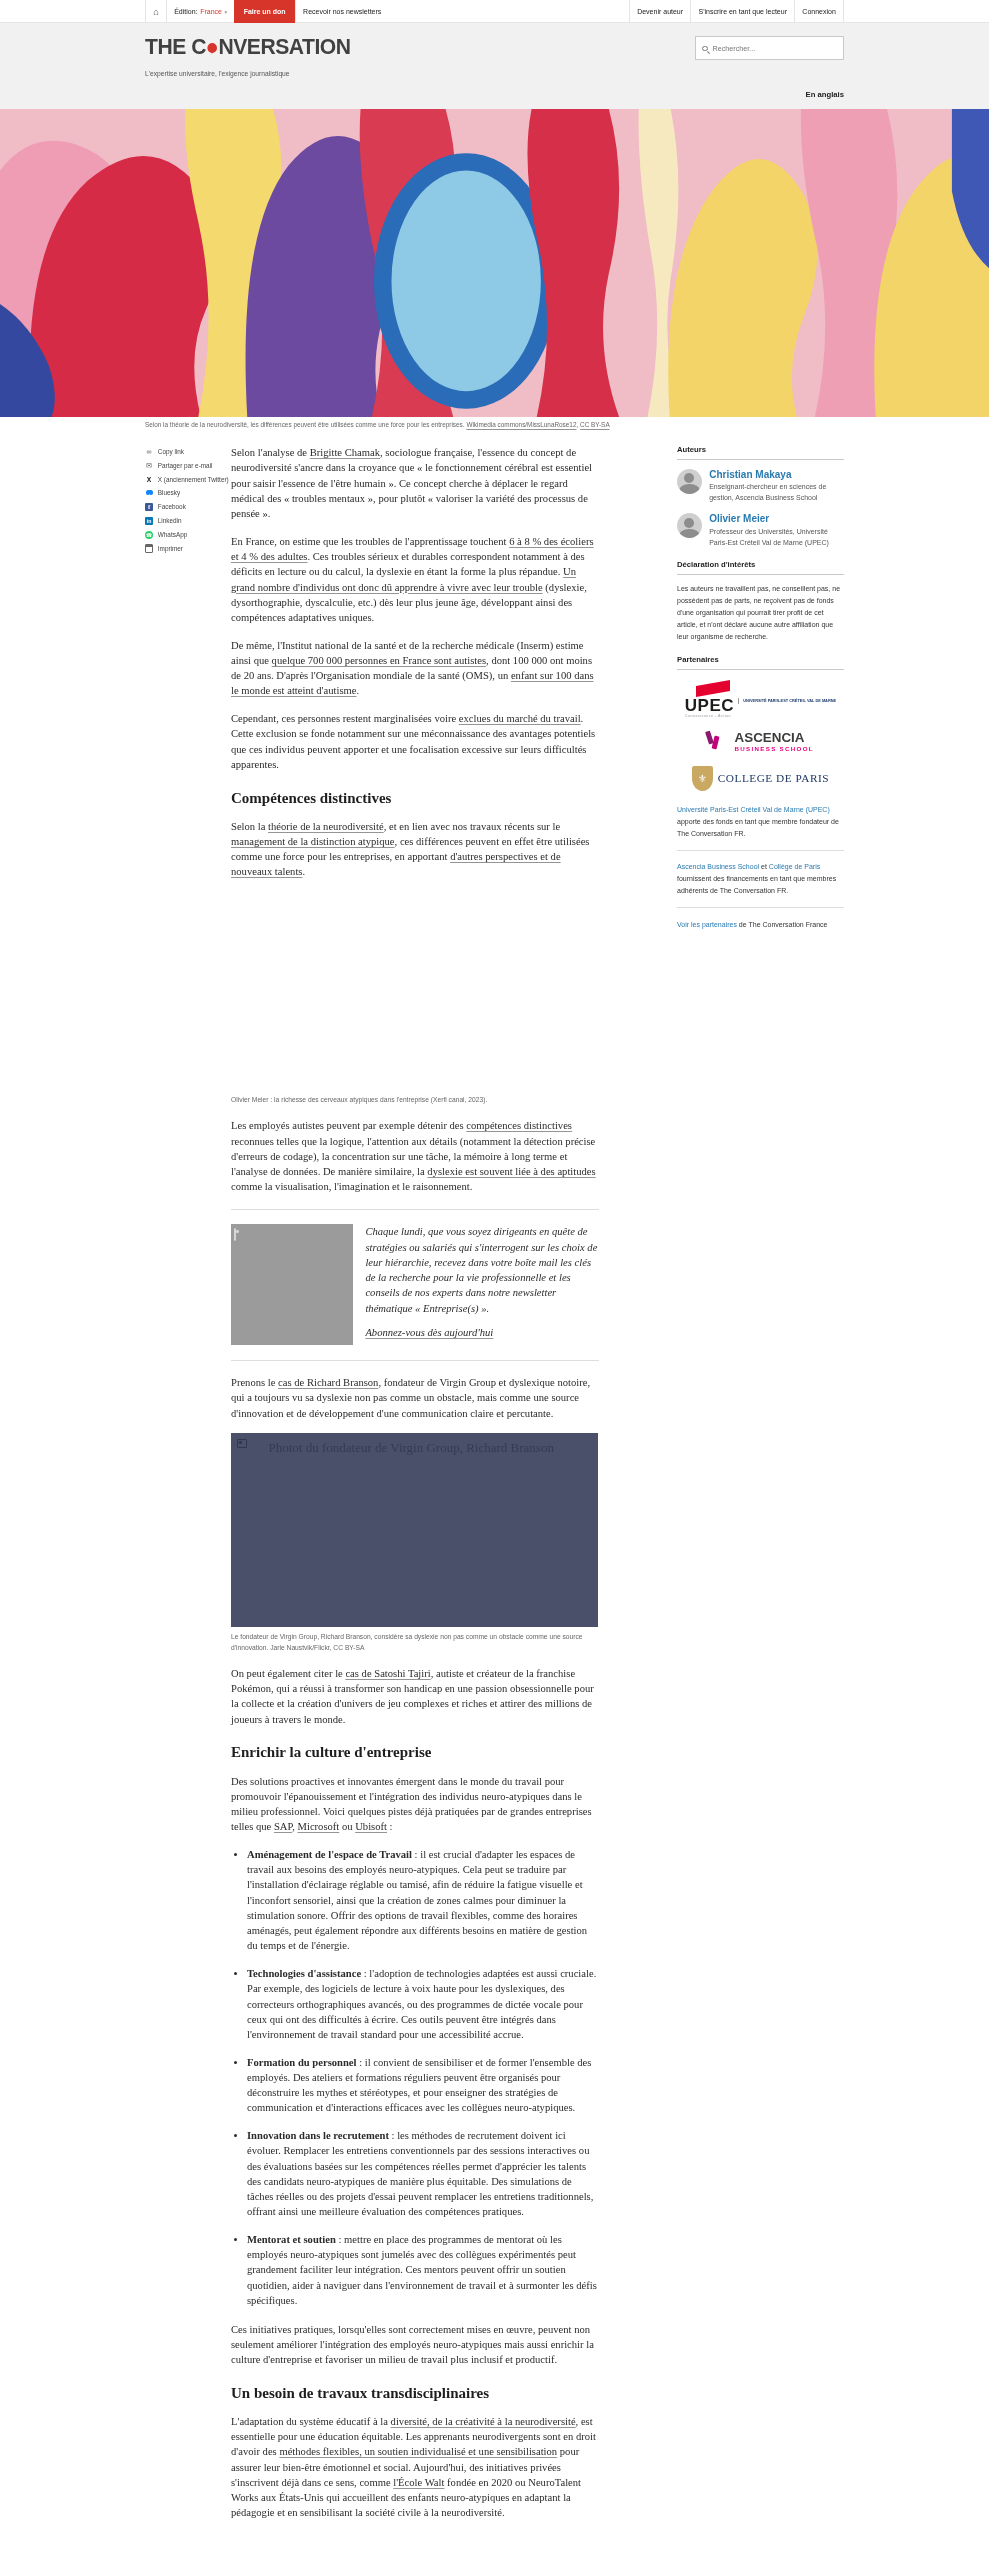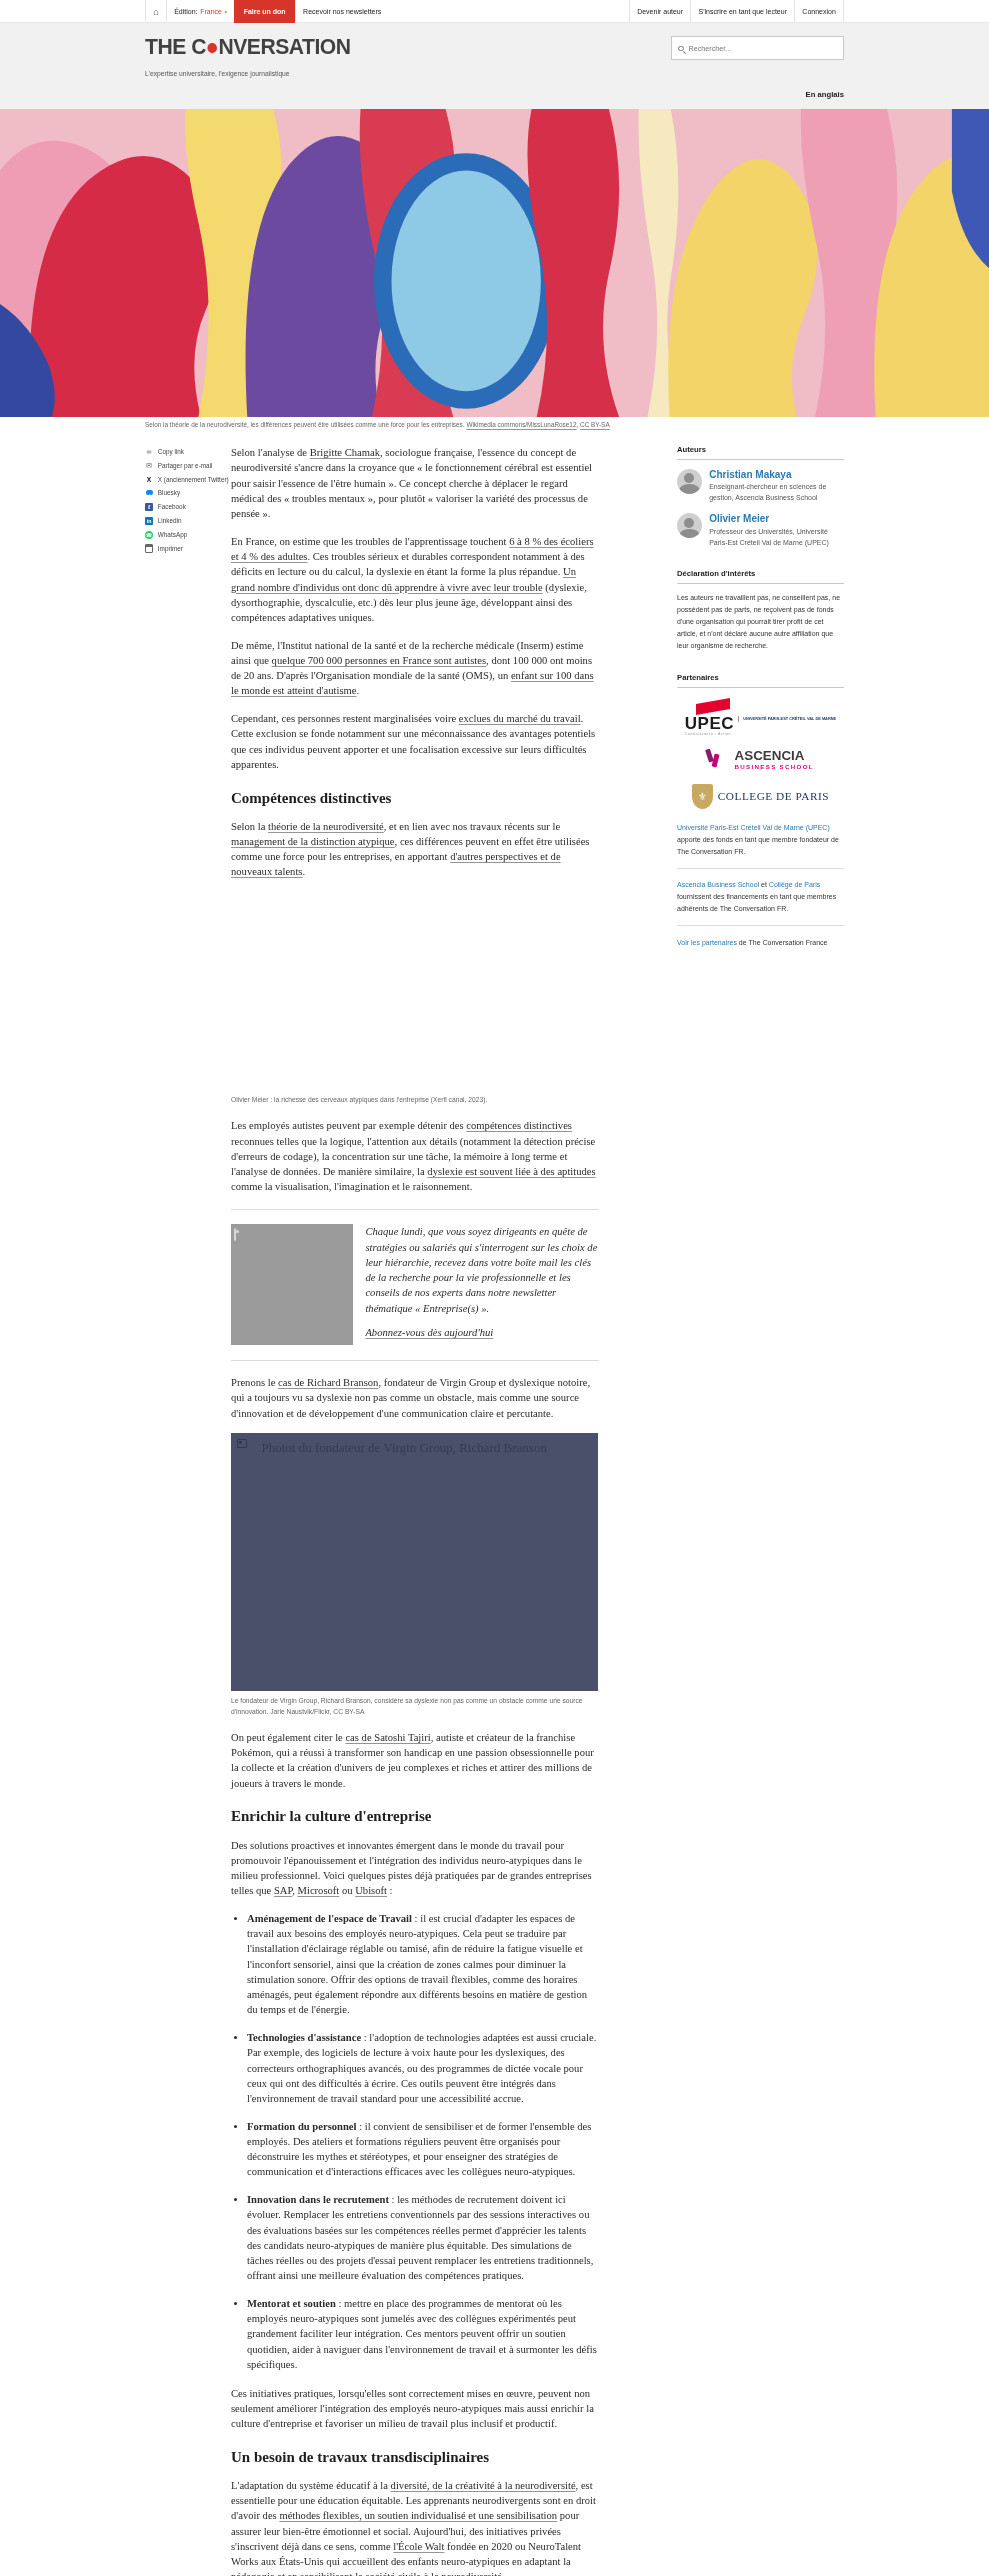--- a/index.html
+++ b/index.html
@@ -19,21 +19,21 @@
   .ed-value{color:#d8352a}
   .caret{color:#999;font-size:5.2px;margin-left:2.6px}
   .donate{background:#d8352a;color:#fff;font-weight:bold;font-size:7px;display:flex;align-items:center;padding:0 9.3px}
   
   .masthead{background:#f1f1f2;padding-top:11.3px;position:relative}
   .logo-row{position:relative;height:33px}
   .logo{font-size:22px;font-weight:700;letter-spacing:-0.5px;color:#414141;display:inline-block;transform:scaleX(.96);transform-origin:left}
   .logo-o{display:inline-block;width:7.7px;height:7.7px;border:5.2px solid #d8352a;border-radius:50%;position:relative;margin:0 1.5px;top:-1px}
   .logo-o::after{content:"";position:absolute;left:-2.1px;bottom:-6.2px;width:0;height:0;border-left:2.6px solid transparent;border-right:3.6px solid transparent;border-top:5.7px solid #d8352a;transform:rotate(18deg)}
   .tagline{font-size:6.7px;color:#555;margin-top:3.1px}
-  .search{position:absolute;right:0;top:2.1px;width:173px;height:24px;background:#fff;border:0.5px solid #c9c9c9;display:flex;align-items:center;padding:0 6.2px}
+  .search{position:absolute;right:0;top:2.1px;width:149px;height:24px;background:#fff;border:0.5px solid #c9c9c9;display:flex;align-items:center;padding:0 6.2px}
   .search-ic{width:5.7px;height:5.7px;border:1px solid #777;border-radius:50%;position:relative;margin-right:4.6px;flex:none}
   .search-ic::after{content:"";position:absolute;width:3.1px;height:1px;background:#777;left:4.1px;top:5.2px;transform:rotate(45deg)}
   .search input{border:0;outline:0;background:transparent;font-size:7.2px;color:#444;width:100%;font-family:"Liberation Sans",sans-serif}
   .nav-row{margin-top:12.4px;display:flex;align-items:flex-end}
   .nav-list{list-style:none;display:flex}
   .nav-item{position:relative;font-size:7.7px;font-weight:700;color:#222;margin-right:14px;padding-bottom:9.8px;white-space:nowrap}
   .nav-item.active::after{content:"";position:absolute;left:-4.6px;right:-4.6px;bottom:0;height:7.2px;background:#d8352a}
   .nav-en{margin-left:auto;font-size:7.7px;font-weight:700;color:#222;padding-bottom:9.8px}
   
   .hero{height:308px;position:relative;overflow:hidden}
@@ -71,38 +71,38 @@
   .video{height:196px;background:#fff;margin:13.4px 0 6.2px}
   .vidcap{font-family:"Liberation Sans",sans-serif;font-size:6.7px;color:#666;line-height:1.45;margin:0 0 13.4px}
   .bodycol hr{border:0;border-top:0.5px solid #ddd;margin:14.4px 0}
   .promo{display:flex;gap:12.4px;margin:2.1px 0 3.1px}
   .promo-img{width:122px;height:121px;background:#9b9b9b;flex:none;padding:3.1px}
   .bi{width:10.3px;height:8.2px;border:1px solid rgba(255,255,255,.6);border-radius:1px;position:relative}
   .bi::after{content:"";position:absolute;left:1px;top:1px;width:2.6px;height:2.6px;border-radius:50%;background:rgba(255,255,255,.6)}
   .promo-txt{font-style:italic}
   .promo-sub{display:block;margin-top:9.3px;font-style:italic}
   .darkimg{margin:1px 0 0}
-  .dark{width:367px;height:258px;background:#4a5069;padding:6.2px;display:flex;gap:14px;align-items:flex-start}
+  .dark{width:367px;height:194px;background:#4a5069;padding:6.2px;display:flex;gap:21px;align-items:flex-start}
   .dark .bi{border-color:#2f3752}
   .dark .bi::after{background:#2f3752}
   .dark-alt{color:#333b58;font-size:13px;font-family:"Liberation Serif",serif}
   figcaption{font-family:"Liberation Sans",sans-serif;font-size:6.7px;color:#666;line-height:1.5;margin:5.2px 0 13.4px}
   .bodycol ul{margin:1px 0 13.4px;padding-left:16px}
   .bodycol li{margin-bottom:12.4px}
   .bld{font-weight:700}
   
   .sidebar{padding-left:78px;font-size:7px;color:#333}
   .sb-h{font-size:7.7px;font-weight:700;color:#1e1e1e;border-bottom:0.5px solid #c9c9c9;padding-bottom:5.2px;margin-bottom:8.2px}
   .author{display:flex;gap:7.2px;margin-bottom:10.3px}
   .avatar{width:25px;height:25px;border-radius:50%;background:#cfcfcf;position:relative;overflow:hidden;flex:none}
   .avatar::before{content:"";position:absolute;left:7.2px;top:4.1px;width:10.3px;height:10.3px;border-radius:50%;background:#8d8d8d}
   .avatar::after{content:"";position:absolute;left:2.1px;top:15.5px;width:20.6px;height:13.4px;border-radius:50%;background:#8d8d8d}
   .au-name{font-size:10px;font-weight:700;color:#2a7ab0;margin-bottom:2.6px;cursor:pointer}
   .au-role{color:#555;line-height:1.5}
-  .sb-sec{margin-top:21px}
+  .sb-sec{margin-top:12px}
   .sb-p{line-height:1.7;color:#333}
   .bluelinks .a{color:#2a7ab0;text-decoration:none}
   .partner-logo{display:flex;justify-content:center;align-items:center;margin:13.4px 0;cursor:pointer}
   .sb-div{border:0;border-top:0.5px solid #ddd;margin:10.3px 0}
   
   .upec{display:flex;align-items:center;gap:4.1px}
   .upec-left{text-align:left;position:relative}
   .upec-flag{width:34px;height:11.3px;background:#e4032e;transform:skewY(-10deg);margin-bottom:2.1px;margin-left:11.3px}
   .upec-word{font-size:17px;font-weight:700;color:#1d1d1b;letter-spacing:0.5px;line-height:1}
   .upec-sub{font-size:3.6px;color:#999;letter-spacing:0.5px}

